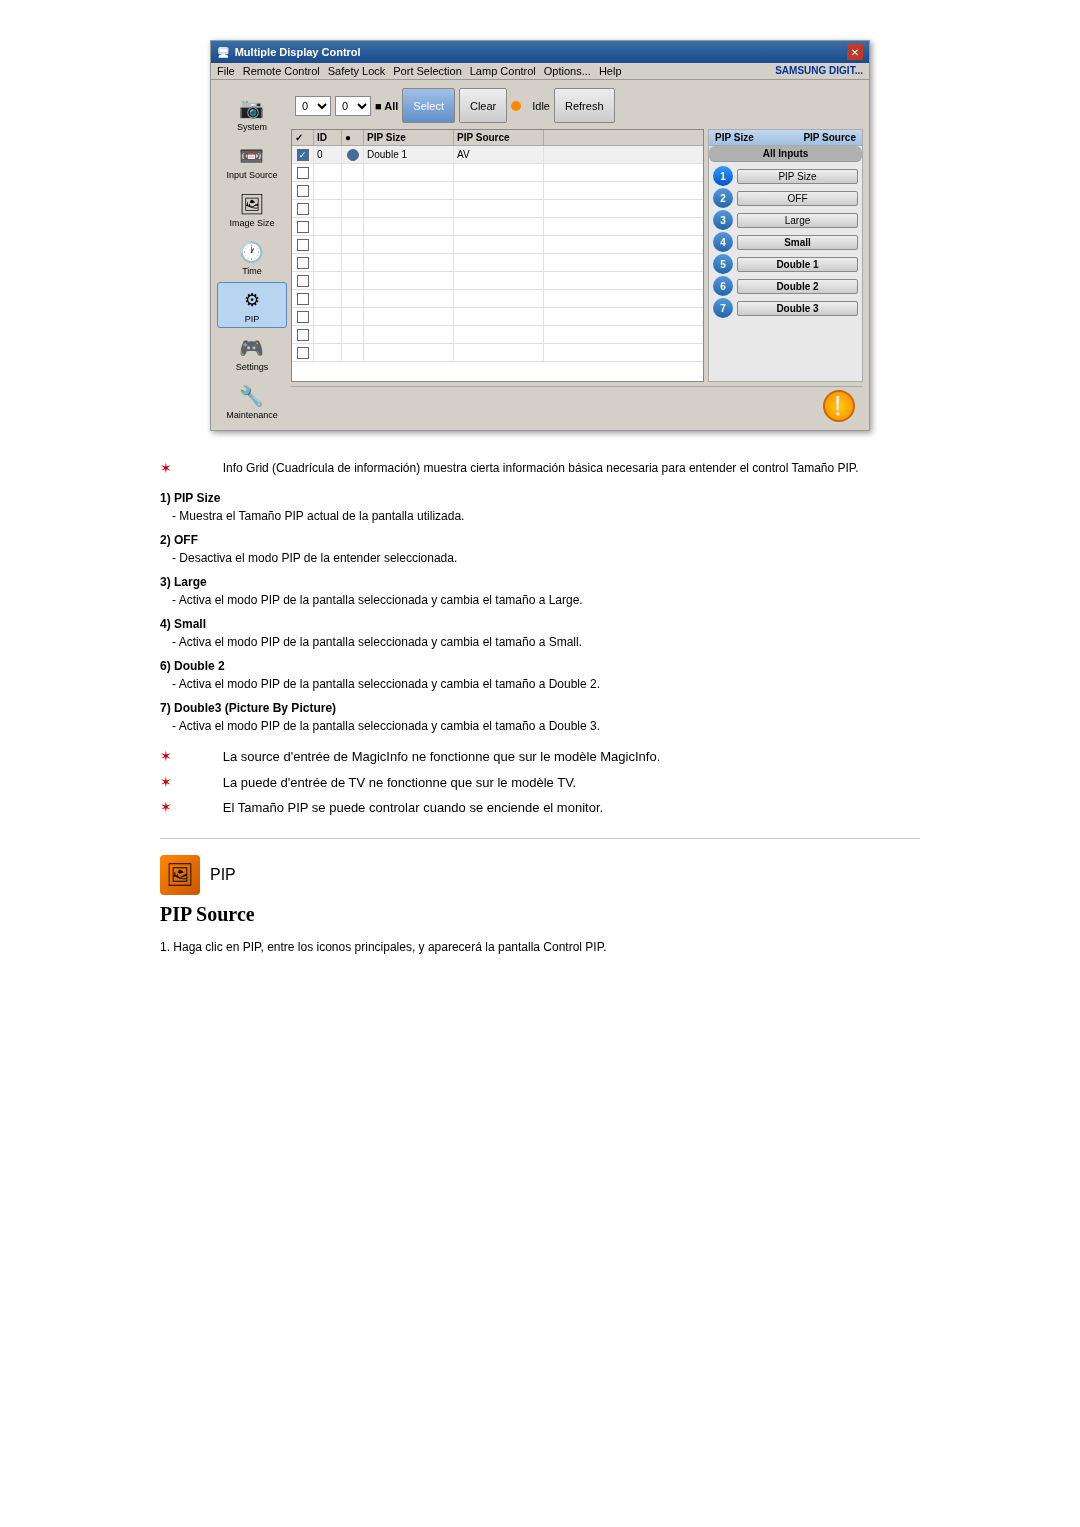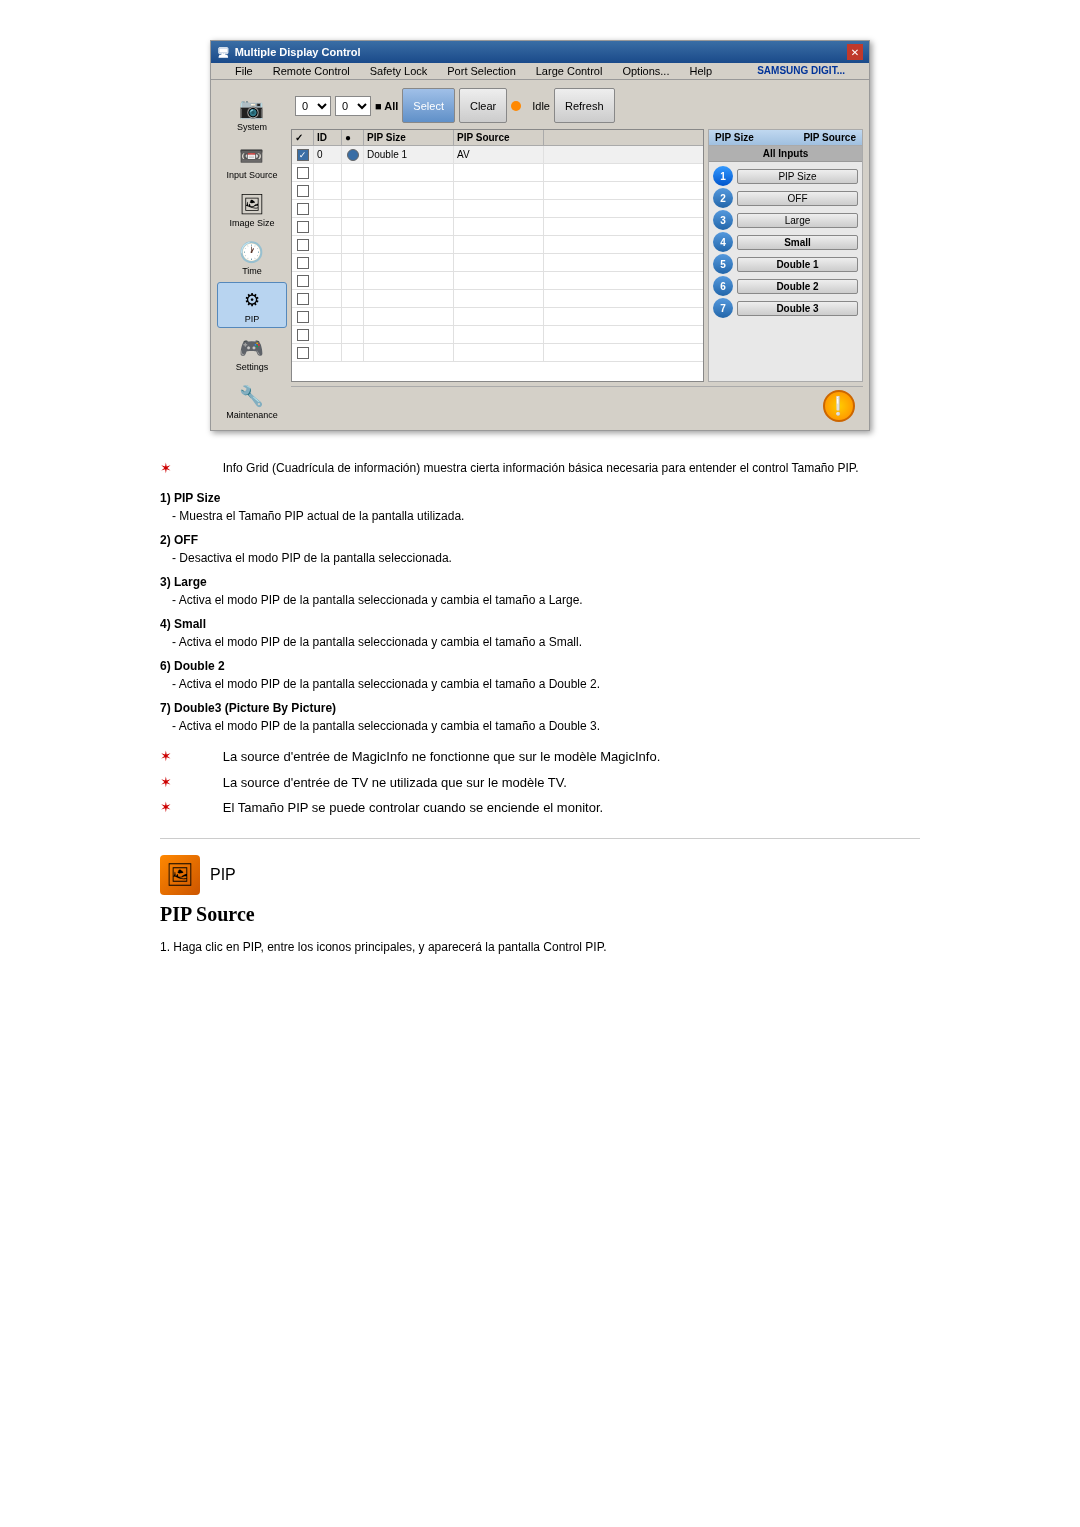--- a/index.html
+++ b/index.html
@@ -40,23 +40,23 @@
       width: 16px; height: 16px;
       font-size: 10px;
       cursor: pointer;
       display: flex; align-items: center; justify-content: center;
     }
 
     
     .menu-bar {
       background: #d4d0c8;
       border-bottom: 1px solid #999;
-      padding: 2px 24px;
-      display: flex;
-      gap: 20px;
+      padding: 2px 6px;
+      display: flex;
+      gap: 8px;
       font-size: 11px;
     }
     .menu-item { cursor: pointer; color: #000; }
     .samsung-logo { margin-left: auto; font-size: 10px; color: #003399; font-weight: bold; }
 
     
     .main-area {
       display: flex;
       background: #d4d0c8;
       padding: 6px;
@@ -202,20 +202,21 @@
       font-weight: bold;
       border-bottom: 1px solid #aaa;
     }
     .rp-section-header {
       background: #b0b0b0;
       padding: 2px 6px;
       font-size: 10px;
       font-weight: bold;
       text-align: center;
       border-bottom: 1px solid #999;
+      border-radius: 6px;
     }
     .rp-items { display: flex; flex-direction: column; gap: 2px; padding: 4px; }
     .rp-item {
       display: flex;
       align-items: center;
       gap: 4px;
       cursor: pointer;
     }
     .rp-num-circle {
       width: 20px; height: 20px;
@@ -322,21 +323,21 @@
       <span>Multiple Display Control</span>
     </div>
     <button class="title-bar-close">✕</button>
   </div>
 
   <div class="menu-bar">
     <span class="menu-item">File</span>
     <span class="menu-item">Remote Control</span>
     <span class="menu-item">Safety Lock</span>
     <span class="menu-item">Port Selection</span>
-    <span class="menu-item">Large Control</span>
+    <span class="menu-item">Lamp Control</span>
     <span class="menu-item">Options...</span>
     <span class="menu-item">Help</span>
     <span class="samsung-logo">SAMSUNG DIGIT...</span>
   </div>
 
   <div class="main-area">
 
     <div class="sidebar">
       <div class="sidebar-item">
         <div class="sidebar-icon">📷</div>
@@ -573,21 +574,21 @@
     <span class="note-text">Info Grid (Cuadrícula de información) muestra cierta información básica necesaria para entender el control Tamaño PIP.</span>
   </div>
 
   <ul class="numbered-list">
     <li>
       <span>1) </span><span>PIP Size</span>
       <div class="sub">Muestra el Tamaño PIP actual de la pantalla utilizada.</div>
     </li>
     <li>
       <span>2) </span><span>OFF</span>
-      <div class="sub">Desactiva el modo PIP de la pantalla seleccionada.</div>
+      <div class="sub">Desactiva el modo PIP de la entender seleccionada.</div>
     </li>
     <li>
       <span>3) </span><span>Large</span>
       <div class="sub">Activa el modo PIP de la pantalla seleccionada y cambia el tamaño a Large.</div>
     </li>
     <li>
       <span>4) </span><span>Small</span>
       <div class="sub">Activa el modo PIP de la pantalla seleccionada y cambia el tamaño a Small.</div>
     </li>
     <li>
@@ -600,21 +601,21 @@
     </li>
   </ul>
 
   <div class="bullet-notes">
     <div class="bullet-note">
       <span class="star-icon">✶</span>
       <span class="note-text">La source d'entrée de MagicInfo ne fonctionne que sur le modèle MagicInfo.</span>
     </div>
     <div class="bullet-note">
       <span class="star-icon">✶</span>
-      <span class="note-text">La source d'entrée de TV ne utilizada que sur le modèle TV.</span>
+      <span class="note-text">La puede d'entrée de TV ne fonctionne que sur le modèle TV.</span>
     </div>
     <div class="bullet-note">
       <span class="star-icon">✶</span>
       <span class="note-text">El Tamaño PIP se puede controlar cuando se enciende el monitor.</span>
     </div>
   </div>
 
   <div class="pip-section">
     <div class="pip-section-header">
       <div class="pip-icon-img">🖼</div>

